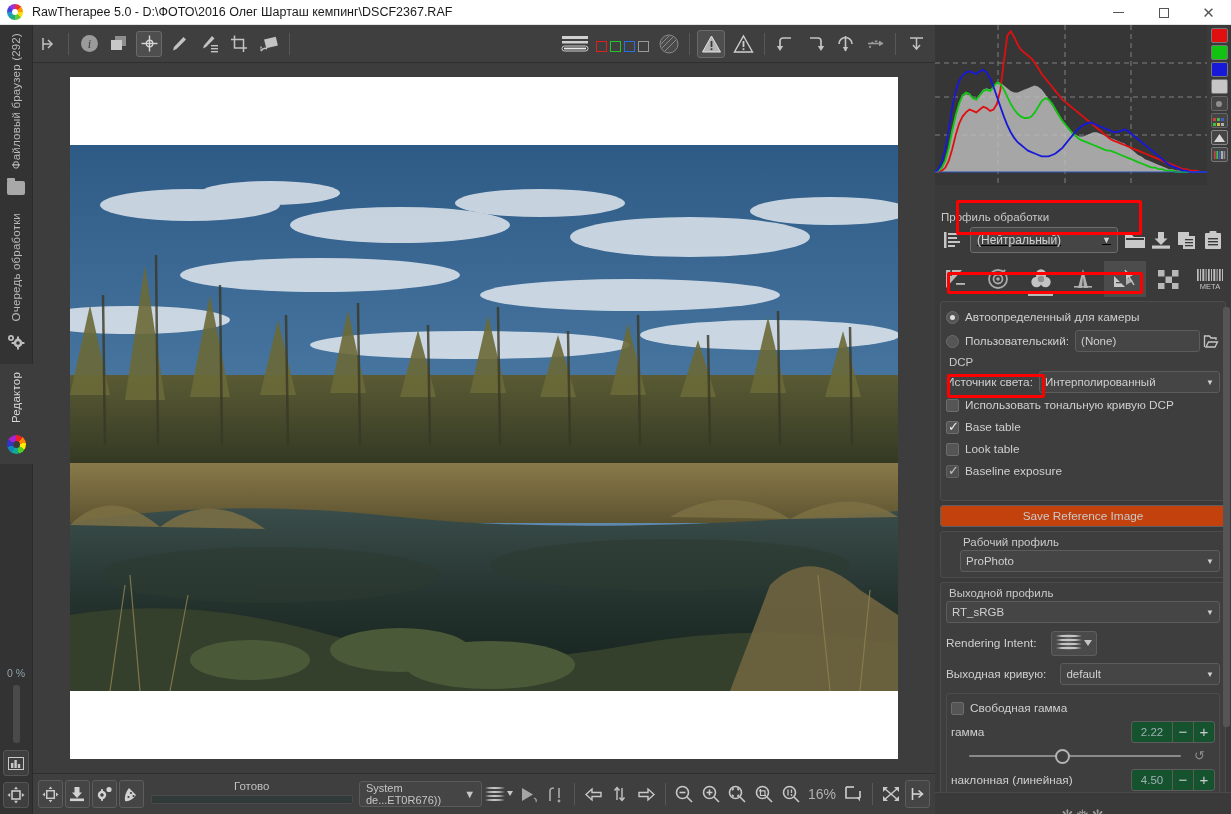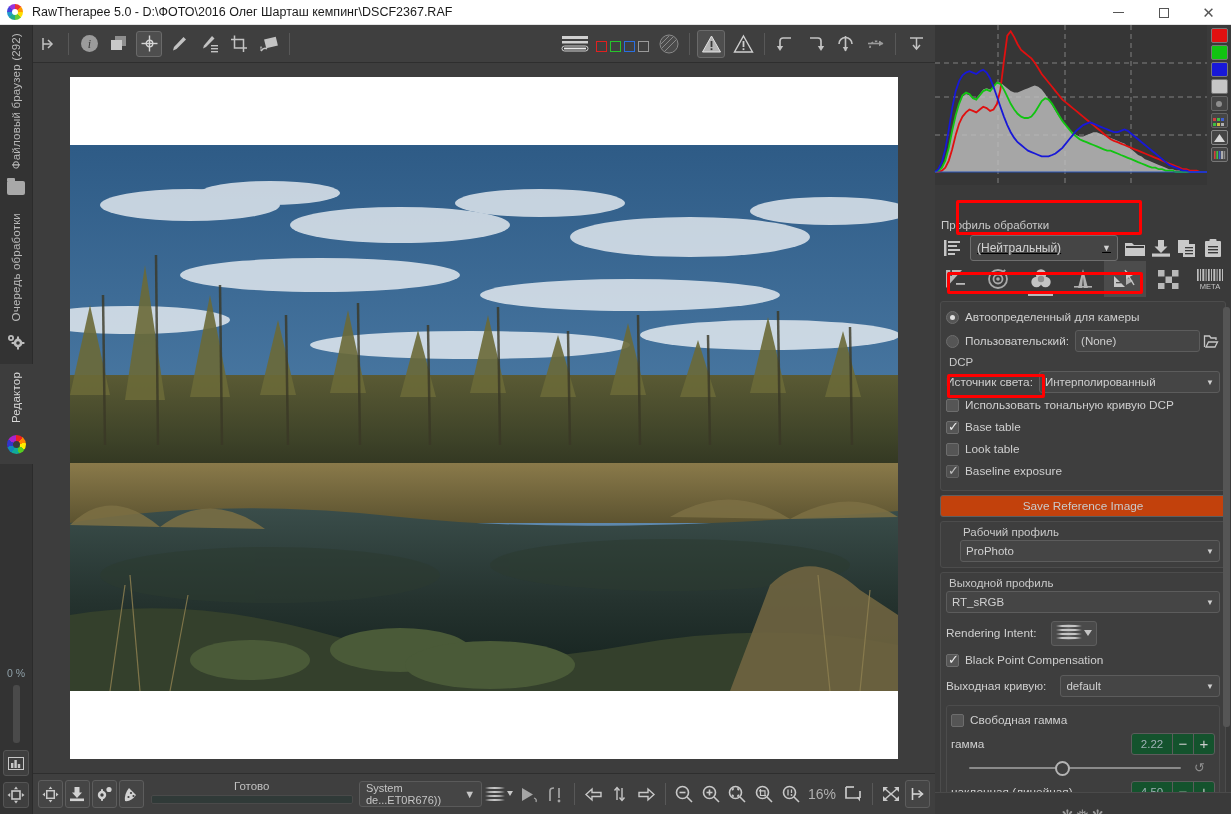--- a/index.html
+++ b/index.html
@@ -84,21 +84,21 @@
   #right { position:absolute; left:935px; top:25px; width:296px; height:789px; background:#3a3a3a; }
   #histo-wrap { position:relative; width:296px; height:160px; background:#303030; }
   #histo { position:absolute; left:0; top:0; width:272px; height:160px; background:#363636; }
   #histo svg { display:block; }
   #histo-btns { position:absolute; right:0; top:0; width:24px; height:160px;
     background:#3a3a3a; display:flex; flex-direction:column; align-items:center; padding-top:3px; }
   .hbtn { width:17px; height:15px; margin-bottom:2px; border:1px solid #777; border-radius:2px; }
   #histo-foot { position:absolute; left:0; top:160px; width:296px; height:22px; background:#3a3a3a;}
 
   #profile-sec { position:absolute; left:0; top:182px; width:296px; }
-  .grp-title { font-size:11.5px; color:#c9c9c9; margin:12px 0 2px 6px; }
+  .grp-title { font-size:11.5px; color:#c9c9c9; margin:4px 0 2px 6px; }
   #profile-row { display:flex; align-items:center; padding:0 5px; height:30px;text-decoration:underline; }
   #profile-combo { flex:1; height:26px; background:#454545; border:1px solid #6e6e6e; border-radius:3px;
      display:flex; align-items:center; justify-content:space-between; padding:0 6px;
      font-size:12px; color:#d2d2d2; margin:0 4px; }
   .pbtn { width:24px; height:24px; margin:0 1px; display:flex; align-items:center; justify-content:center; }
 
   #tabrow { position:absolute; left:0; top:236px; width:296px; height:36px;
      background:#3a3a3a; display:flex; align-items:center; }
   .ptab { flex:1; height:36px; display:flex; align-items:center; justify-content:center; position:relative;}
   .ptab.active { background:#4c4c4c; }
@@ -866,21 +866,21 @@
             <rect x="20.6" y="1" width="1" height="12"></rect>
         <rect x="23" y="1" width="1.7" height="12"></rect>
             <rect x="26" y="1" width="1" height="12"></rect>
         </g>
         <text x="14" y="21" font-size="7.5" font-family="Liberation Sans, sans-serif" fill="#c6c6c6" text-anchor="middle">META</text>
         </svg>
     </div>
   </div>
 
   <div id="prefs">
-    <div class="box" style="padding-bottom:8px;">
+    <div class="box" style="padding-bottom:18px;">
       <div class="rrow">
         <div class="radio on"></div>
         <span>Автоопределенный для камеры</span>
       </div>
       <div class="rrow" style="height:26px;">
         <div class="radio"></div>
         <span>Пользовательский:</span>
         <div class="combo" style="flex:1;margin-left:6px;">
           <span>(None)</span>
         </div>
@@ -946,24 +946,20 @@
             <path d="M2 3 q12-2.5 26 0 q-14 2.5 -26 0Z"></path>
                 <path d="M2 7 q12-2.5 26 0 q-14 2.5 -26 0Z"></path>
             <path d="M2 11 q12-2.5 26 0 q-14 2.5 -26 0Z"></path>
                 <path d="M2 15 q12-2.5 26 0 q-14 2.5 -26 0Z"></path>
             <polygon points="30,7 38,7 34,13"></polygon>
               </g>
             </svg>
         </div>
       </div>
 
-      <div class="rrow">
-        <div class="cb on"></div>
-        <span>Black Point Compensation</span>
-      </div>
 
       <div class="rrow" style="height:26px;margin-top:2px;">
         <span>Выходная кривую:</span>
         <div class="combo" style="flex:1;margin-left:14px;">
           <span>default</span>
           <span style="font-size:8px;">▼</span>
         </div>
       </div>
 
       <div class="box" style="margin:6px 0 0 0;padding:3px 4px 4px 4px;">

